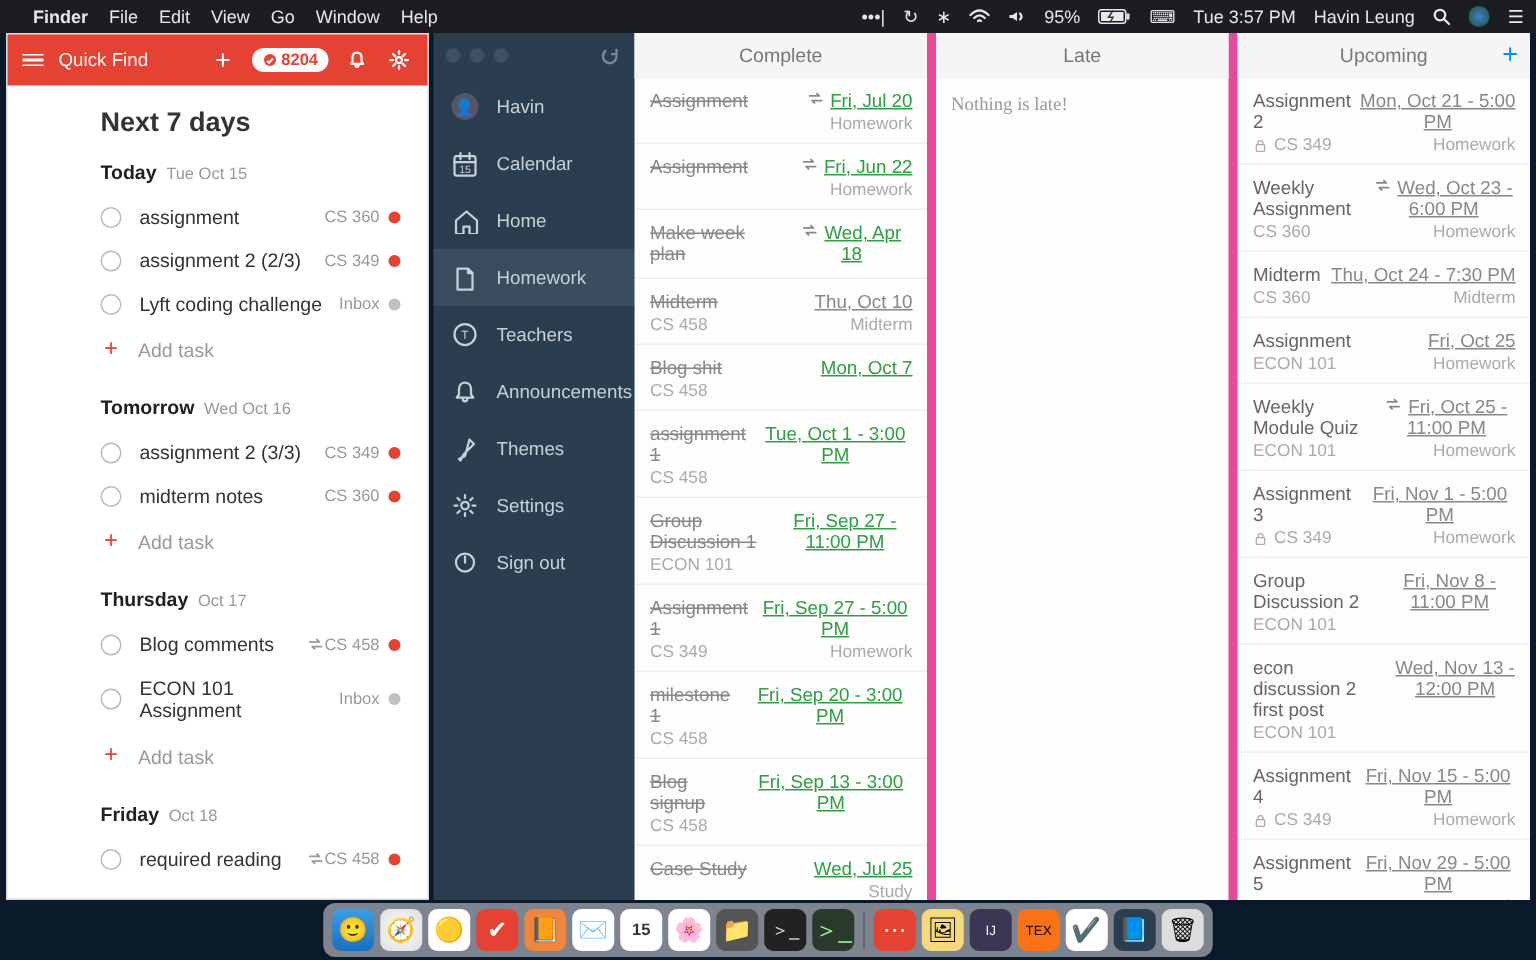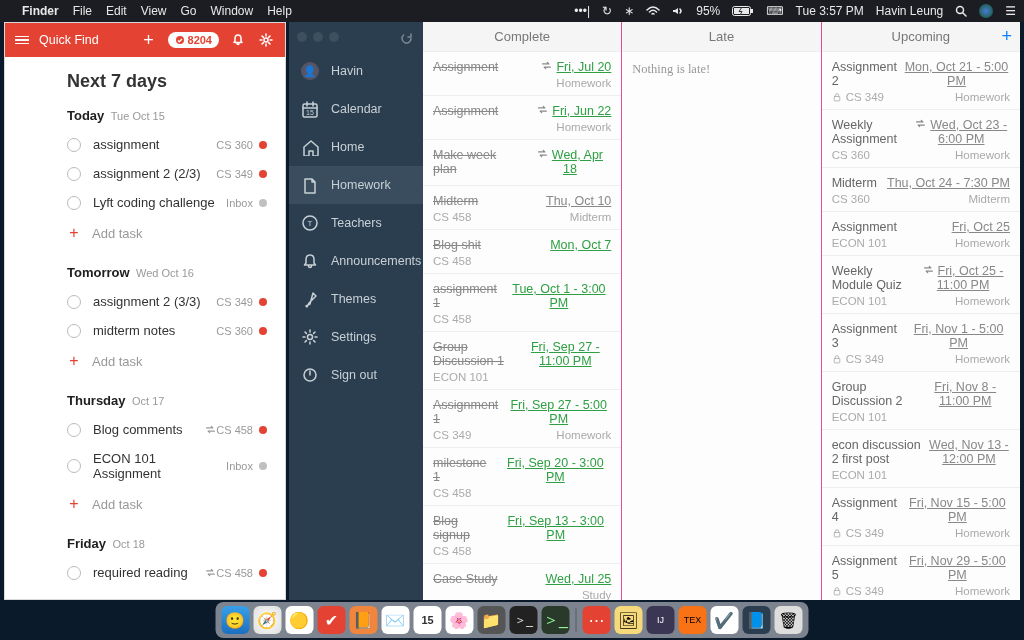--- a/index.html
+++ b/index.html
@@ -47,21 +47,21 @@
   .mid-sidebar { width: 134px; background: #2b3e4f; color: #c8d0d6; display:flex; flex-direction:column; }
   .mid-dots { height: 30px; display:flex; align-items:center; padding: 0 8px; gap:6px; position:relative; }
   .mid-dots .d { width:10px; height:10px; border-radius:50%; background:#3d5060; }
   .mid-dots .ref { position:absolute; right:10px; top:9px; color:#7a8a96; }
   .mid-nav-item { display:flex; align-items:center; gap:12px; padding: 10px 12px; font-size: 12.5px; cursor:pointer; }
   .mid-nav-item.active { background:#3a4d5e; }
   .mid-nav-item .ic { width:18px; height:18px; display:flex; align-items:center; justify-content:center; }
   .mid-avatar { width:20px; height:20px; border-radius:50%; background:#556; display:flex; align-items:center; justify-content:center; font-size:11px; }
 
   .mid-cols { flex:1; display:flex; background:#fdfdfd; }
-  .mid-col { flex:1; border-left:1px solid #ec4899; display:flex; flex-direction:column; min-width:0; }
+  .mid-col { flex:1; border-left:6px solid #ec4899; display:flex; flex-direction:column; min-width:0; }
   .mid-col:first-child { border-left:none; }
   .mid-col-hdr { height:30px; background:#f5f5f5; display:flex; align-items:center; justify-content:center; color:#777; font-size:13px; position:relative; border-bottom:1px solid #eee; }
   .mid-col-hdr .add { position:absolute; right:8px; color:#0a84ff; font-size:18px; font-weight:300; }
   .mid-col-body { flex:1; overflow-y:auto; }
   .mid-col-body::-webkit-scrollbar { width:0; }
   .mid-empty { padding: 10px 10px; color:#999; font-size:12.5px;font-family:Liberation Serif, serif; }
 
   .card { border-bottom:1px solid #eee; padding: 8px 10px 6px; font-size:12.5px; }
   .card-row1 { display:flex; justify-content:space-between; align-items:flex-start; gap:6px; }
   .card-title { color:#666; }

